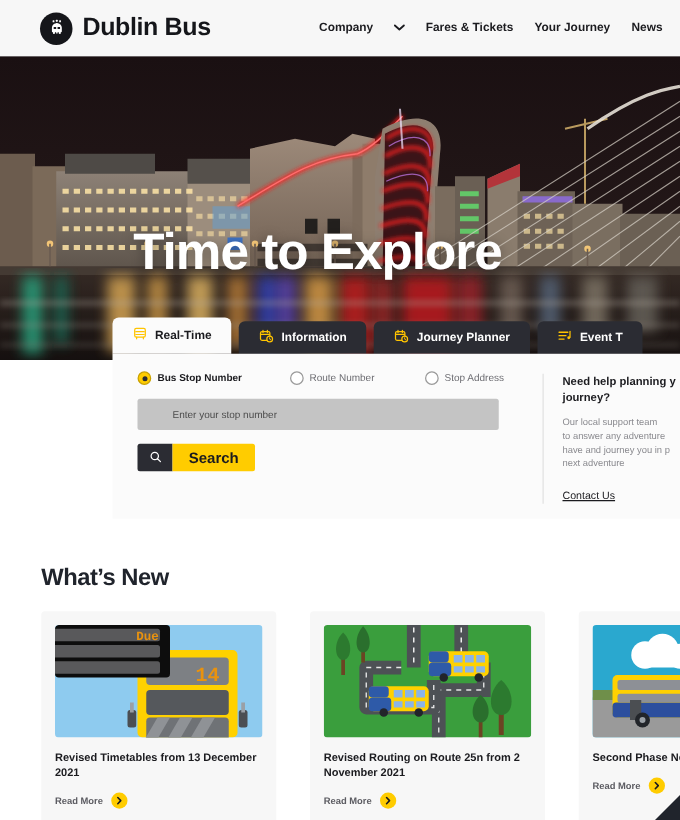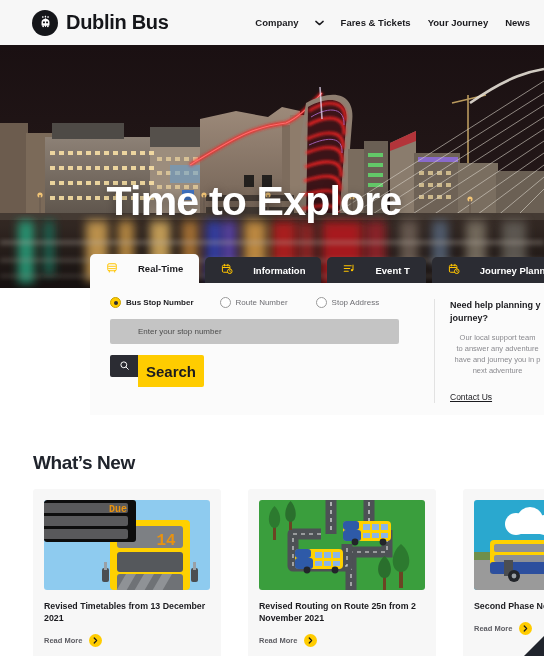--- a/index.html
+++ b/index.html
@@ -57,21 +57,21 @@
   }
 
   
   .widget {
     position: absolute; left: 90px; top: 254px;
     width: 470px;
     z-index: 20;
   }
   .tabs { display: flex; align-items: flex-end; height: 29px; gap: 6px; }
   .tab {
-    display: flex; align-items: center; justify-content: center; gap: 20px;
+    display: flex; align-items: center; justify-content: center; gap: 6px;
     height: 26px; padding: 0 16px;
     background: #2b2c33; color: #ffffff;
     font-size: 9.5px; font-weight: bold;
     border-radius: 5px 5px 0 0;
     white-space: nowrap; cursor: pointer;
   }
   .tab.active {
     background: #fbfbfb; color: #1b1b1f; height: 29px;
   }
   .tab .ticon { flex: none; display: block; }
@@ -80,21 +80,21 @@
     height: 132px;
     display: flex;
     padding: 14px 0 0 0;
     position: relative;
   }
   .panel-left { width: 344px; padding-left: 20px; }
   .panel-title {
     font-size: 14.5px; font-weight: bold; color: #1b1b1f;
     letter-spacing: -0.2px; margin-bottom: 14px;
   }
-  .radios { display: flex; align-items: center; gap: 4px; margin-bottom: 11px; }
+  .radios { display: flex; align-items: center; gap: 16px; margin-bottom: 11px; }
   .radio { display: flex; align-items: center; gap: 5px; cursor: pointer; }
   .radio.r1 { margin-right: 22px; }
   .radio.r2 { margin-right: 24px; text-align: right; }
   .dot {
     width: 11px; height: 11px; border-radius: 50%;
     border: 1.3px solid #9a9a9a; background: #fff;
     display: flex; align-items: center; justify-content: center; flex: none;
   }
   .dot.on { border-color: #c9a100; background: #ffcc00; }
   .dot.on::after {
@@ -110,36 +110,36 @@
     padding-left: 28px;
   }
   .stop-input::placeholder { color: #4d4d4d; }
   .search-row { display: flex; margin-top: 11px; }
   .search-ico-btn {
     width: 28px; height: 22px; background: #2b2c33;
     display: flex; align-items: center; justify-content: center;
     border: none; cursor: pointer; border-radius: 2px 0 0 2px;
   }
   .search-btn {
-    width: 66px; height: 32px; background: #ffcc00; color: #1b1b1f;
+    width: 66px; height: 22px; background: #ffcc00; color: #1b1b1f;
     border: none; cursor: pointer; border-radius: 0 2px 2px 0;
     font-family: "Liberation Sans", sans-serif;
-    font-size: 15px; font-weight: bold;
+    font-size: 12px; font-weight: bold;
   }
   .panel-divider {
     width: 1px; background: #e2e2e2; margin: 2px 0 12px 0;
   }
   .panel-right { padding: 2px 0 0 15px; width: 110px; overflow: hidden; }
   .help-title {
     font-size: 9px; font-weight: bold; color: #1b1b1f;
     line-height: 13px; margin-bottom: 7px; white-space: nowrap;
   }
   .help-body {
     font-size: 7.5px; color: #8a8a8f; line-height: 11px;
-    white-space: nowrap; margin-bottom: 10px; text-align: center;
+    white-space: nowrap; margin-bottom: 10px;
   }
   .contact-us {
     font-size: 8.5px; color: #1b1b1f; text-decoration: underline;
     cursor: pointer; display: inline-block;
   }
 
   
   .whats-new-title {
     position: absolute; left: 33px; top: 452px;
     font-size: 19px; font-weight: bold; color: #20242c;
@@ -482,39 +482,39 @@
           <circle cx="17.5" cy="16.5" r="4.6" fill="#2b2c33" stroke="#ffc400" stroke-width="2"></circle>
           <path d="M17.5 14.4v2.3l1.6 1" stroke="#ffc400" stroke-width="1.6" stroke-linecap="round" fill="none"></path>
         </svg>
       </span>
       <span>Information</span>
     </div>
 
     <div class="tab">
       <span class="ticon">
         <svg width="12" height="12" viewBox="0 0 24 24" aria-hidden="true">
-          <path d="M2.5 5.5h14M2.5 11h11M2.5 16.5h8" stroke="#ffc400" stroke-width="2.2" stroke-linecap="round"></path>
-          <path d="M20 4.2v9.4" stroke="#ffc400" stroke-width="2" stroke-linecap="round"></path>
-          <circle cx="18" cy="14.4" r="2.3" fill="#ffc400"></circle>
-        </svg>
-      </span>
-      <span>Event T</span>
-    </div>
-
-    <div class="tab">
-      <span class="ticon">
-        <svg width="12" height="12" viewBox="0 0 24 24" aria-hidden="true">
           <rect x="2.8" y="4.5" width="15" height="14" rx="2.4" fill="none" stroke="#ffc400" stroke-width="2"></rect>
           <path d="M2.8 9h15" stroke="#ffc400" stroke-width="2"></path>
           <path d="M6.8 2.6v3.4M13.8 2.6v3.4" stroke="#ffc400" stroke-width="2" stroke-linecap="round"></path>
           <circle cx="17.5" cy="16.5" r="4.6" fill="#2b2c33" stroke="#ffc400" stroke-width="2"></circle>
           <path d="M17.5 14.4v2.3l1.6 1" stroke="#ffc400" stroke-width="1.6" stroke-linecap="round" fill="none"></path>
         </svg>
       </span>
       <span>Journey Planner</span>
+    </div>
+
+    <div class="tab">
+      <span class="ticon">
+        <svg width="12" height="12" viewBox="0 0 24 24" aria-hidden="true">
+          <path d="M2.5 5.5h14M2.5 11h11M2.5 16.5h8" stroke="#ffc400" stroke-width="2.2" stroke-linecap="round"></path>
+          <path d="M20 4.2v9.4" stroke="#ffc400" stroke-width="2" stroke-linecap="round"></path>
+          <circle cx="18" cy="14.4" r="2.3" fill="#ffc400"></circle>
+        </svg>
+      </span>
+      <span>Event T</span>
     </div>
   </div>
 
   <div class="panel">
     <div class="panel-left">
 
       <div class="radios">
         <label class="radio r1">
           <span class="dot on"></span>
           <span class="rlabel sel">Bus Stop Number</span>

